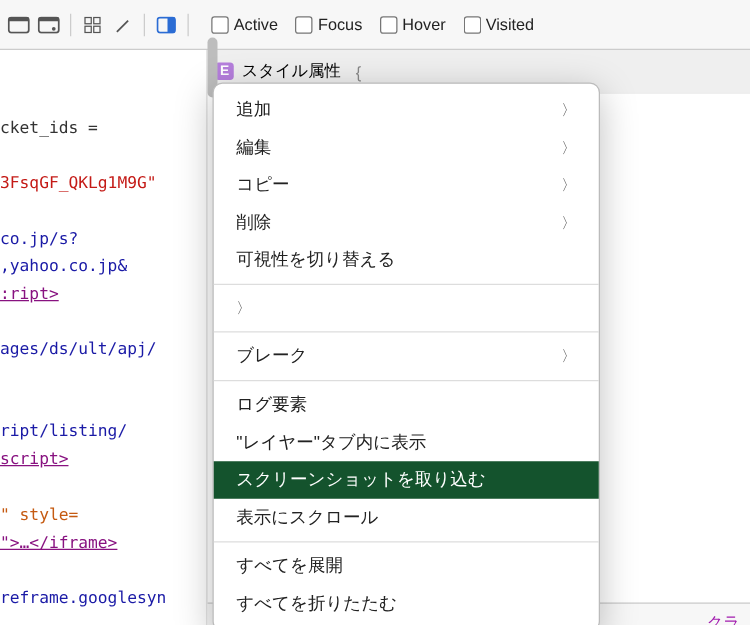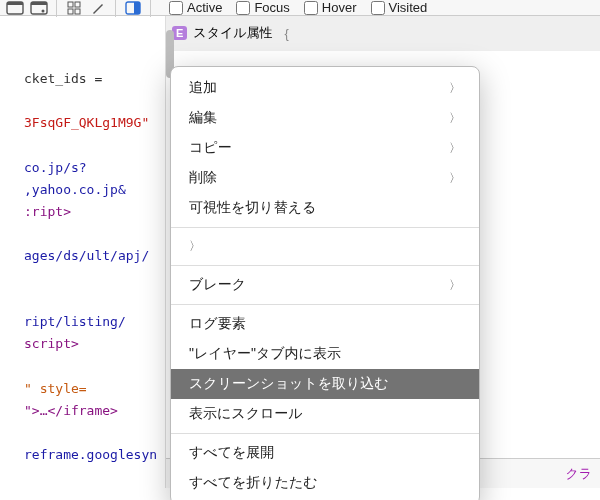--- a/index.html
+++ b/index.html
@@ -1,45 +1,45 @@
 <!DOCTYPE html>
 <html><head>
 <meta charset="utf-8">
 <style>
 * { margin: 0; padding: 0; box-sizing: border-box; }
 body { font-family: -apple-system, "Helvetica Neue", Arial, sans-serif; font-size: 13px; background: #fff; width: 600px; height: 500px; overflow: hidden; position: relative; }
-.toolbar { height: 16px; border-bottom: 1px solid #ccc; display: flex; align-items: center; padding: 0 6px; gap: 8px; background: #f7f7f7; }
+.toolbar { height: 40px; border-bottom: 1px solid #ccc; display: flex; align-items: center; padding: 0 6px; gap: 8px; background: #f7f7f7; }
 .tb-group { display: flex; gap: 6px; align-items: center; }
 .tb-icon { width: 18px; height: 16px; display: inline-flex; align-items: center; justify-content: center; }
 .tb-sep { width: 1px; height: 18px; background: #ccc; }
 .pseudo { display: flex; gap: 14px; align-items: center; margin-left: 10px; }
 .pseudo label { display: flex; align-items: center; gap: 4px; font-size: 13px; color: #222; }
 .pseudo input { width: 14px; height: 14px; }
 .main { display: flex; height: calc(100% - 28px); }
 .left { width: 165px; overflow: hidden; padding: 8px 4px 0 0; font-family: Menlo, monospace; font-size: 13px; line-height: 1.7; color: #333; }
-.left .ln { white-space: pre; padding-left: 24px; }
+.left .ln { white-space: pre; }
 .c-red { color: #c41a16; }
-.c-purple { color: #881280; }
+.c-purple { color: #881280; text-decoration: underline; }
 .c-blue { color: #1a1aa6; }
 .c-orange { color: #c55a11; }
 .right { flex: 1; position: relative; border-left: 1px solid #ddd; background: #fff; }
 .rules-header { padding: 8px 6px; display: flex; align-items: center; gap: 6px; border-bottom: 1px solid #eee; background:#efefef; }
 .badge { background: #b57edc; color: #fff; font-weight: bold; font-size: 11px; padding: 1px 4px; border-radius: 3px; }
 .rules-header .brace { color: #888; margin-left: 6px; }
 .rules-body { padding: 6px 8px; font-family: Menlo, monospace; font-size: 12.5px; color: #333; line-height: 1.6; }
 .rule-link { color: #888; font-size: 12px; display:block; margin: 10px 0 2px; }
 .rule-text { color: #222; }
 .hl-yellow { background: #fff7c2; padding: 0 2px; }
 .filterbar { position: absolute; bottom: 0; left: 0; right: 0; height: 30px; border-top: 1px solid #ccc; display: flex; align-items: center; padding: 0 8px; gap: 8px; background: #f7f7f7; }
 .plus { font-size: 18px; line-height: 1; color: #444; }
 .filter-input { flex: 1; border: none; background: transparent; font-size: 13px; outline: none; color: #888; }
 .cls { color: #a21caf; }
 .context-menu { position: absolute; left: 170px; top: 66px; width: 310px; background: #fff; border: 1px solid #bbb; border-radius: 8px; box-shadow: 0 8px 30px rgba(0,0,0,0.25); padding: 6px 0; z-index: 50; }
 .cm-item { padding: 6px 18px; display: flex; justify-content: space-between; align-items: center; font-size: 14px; color: #222; cursor: default; gap: 32px; }
-.cm-item.sel { background: #737373; color: #fff; }
+.cm-item.sel { background: #14532d; color: #fff; }
 .cm-arrow { font-size: 12px; color: #555; }
 .cm-sep { height: 1px; background: #ddd; margin: 4px 0; }
 .scroll-indicator { position:absolute; left:166px; top:30px; width:8px; height:48px; background:#bdbdbd; border-radius:4px; }
 </style>
 </head>
 <body>
 
 <div class="toolbar">
   <div class="tb-group">
     <span class="tb-icon">

